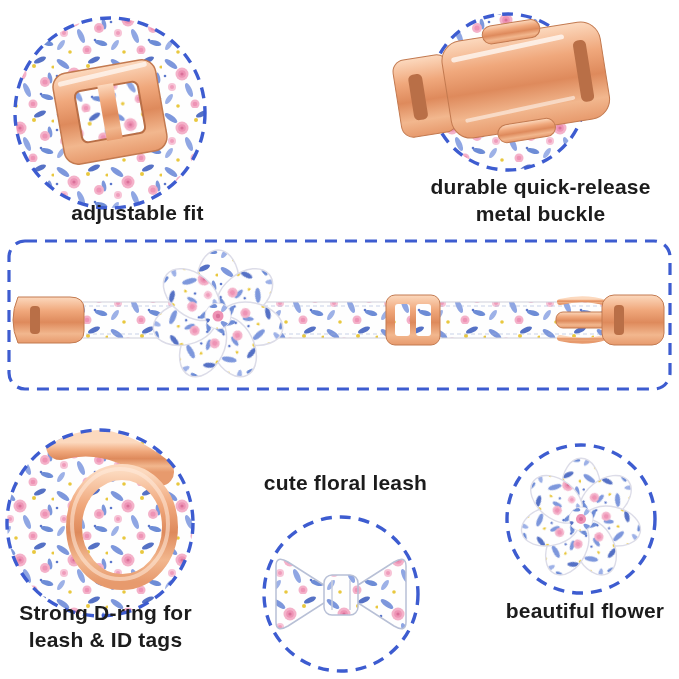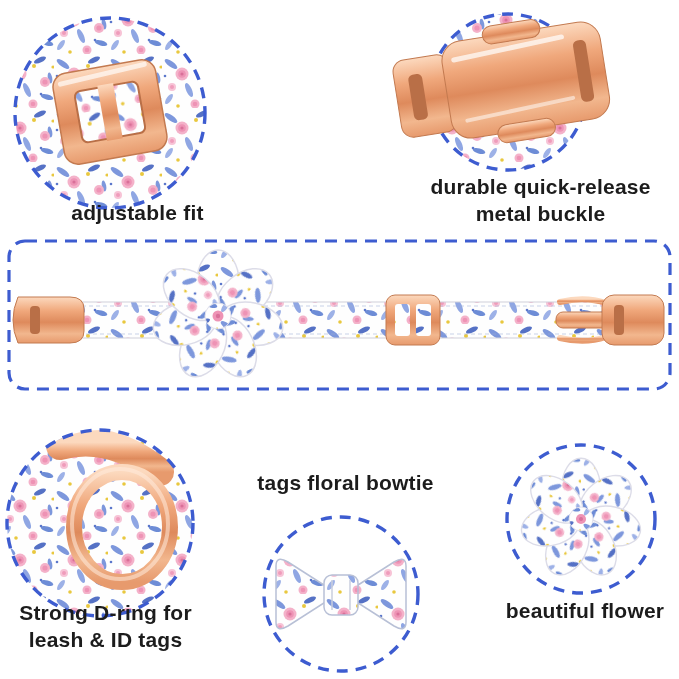--- a/index.html
+++ b/index.html
@@ -178,17 +178,17 @@
     <span>metal buckle</span>
   </div>
 
   <div class="label" style="left:30px;top:199px;width:215px;">adjustable fit</div>
 
   <div class="label" style="left:-2px;top:599px;width:215px;">
     <span>Strong D-ring for</span>
     <span>leash &amp; ID tags</span>
   </div>
 
-  <div class="label" style="left:228px;top:469px;width:235px;">tags floral bowtie</div>
+  <div class="label" style="left:228px;top:469px;width:235px;">cute floral leash</div>
 
   <div class="label" style="left:460px;top:597px;width:250px;">beautiful flower</div>
 
 </div>
 
 </body></html>

